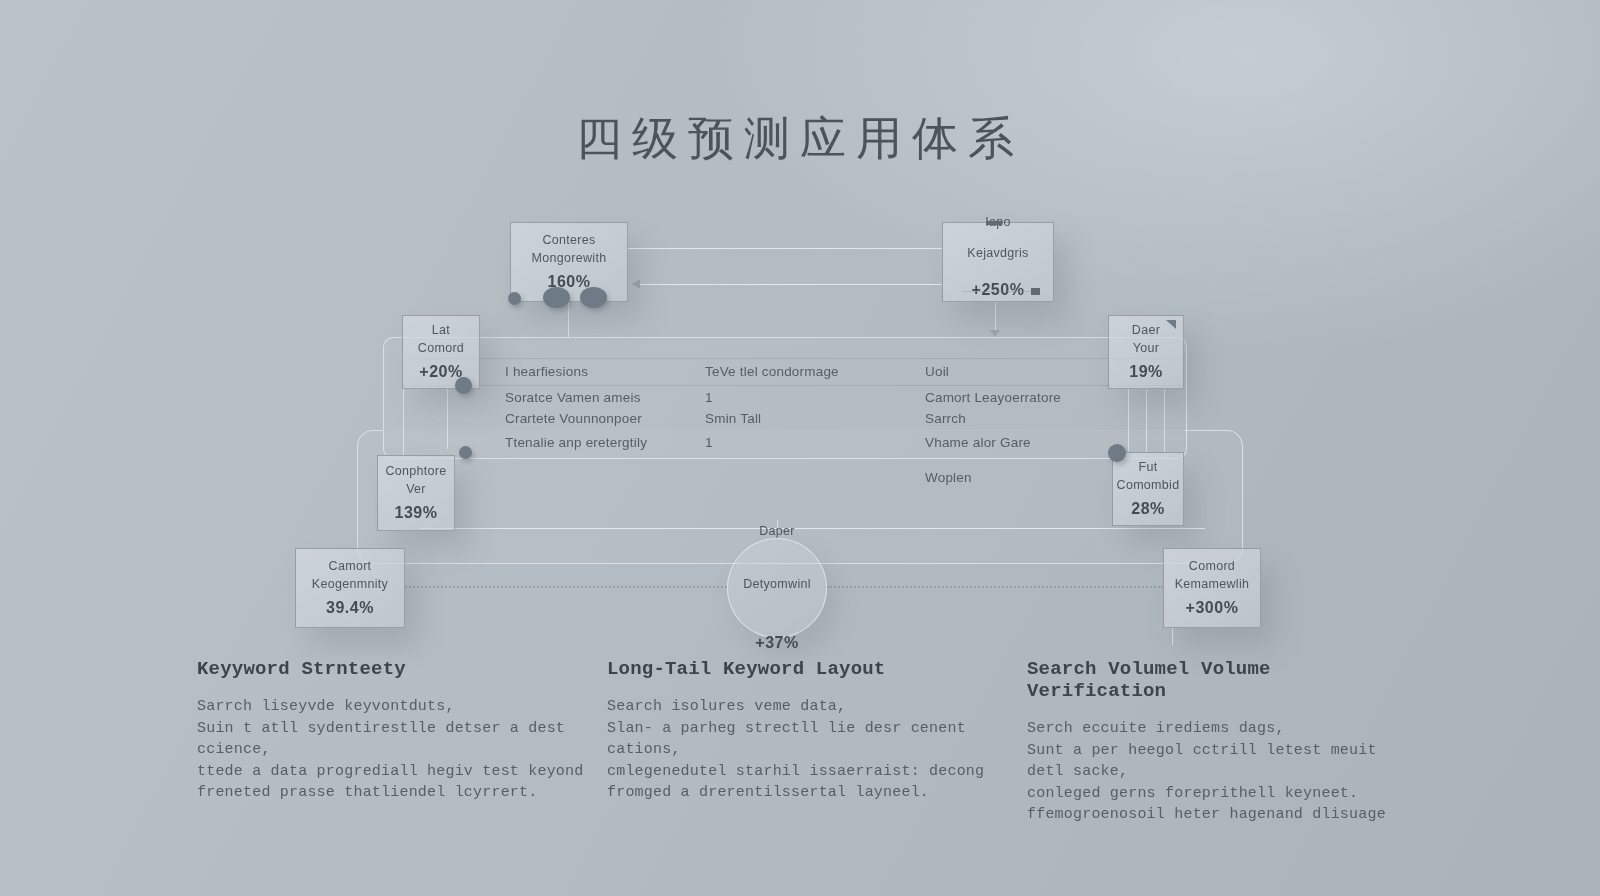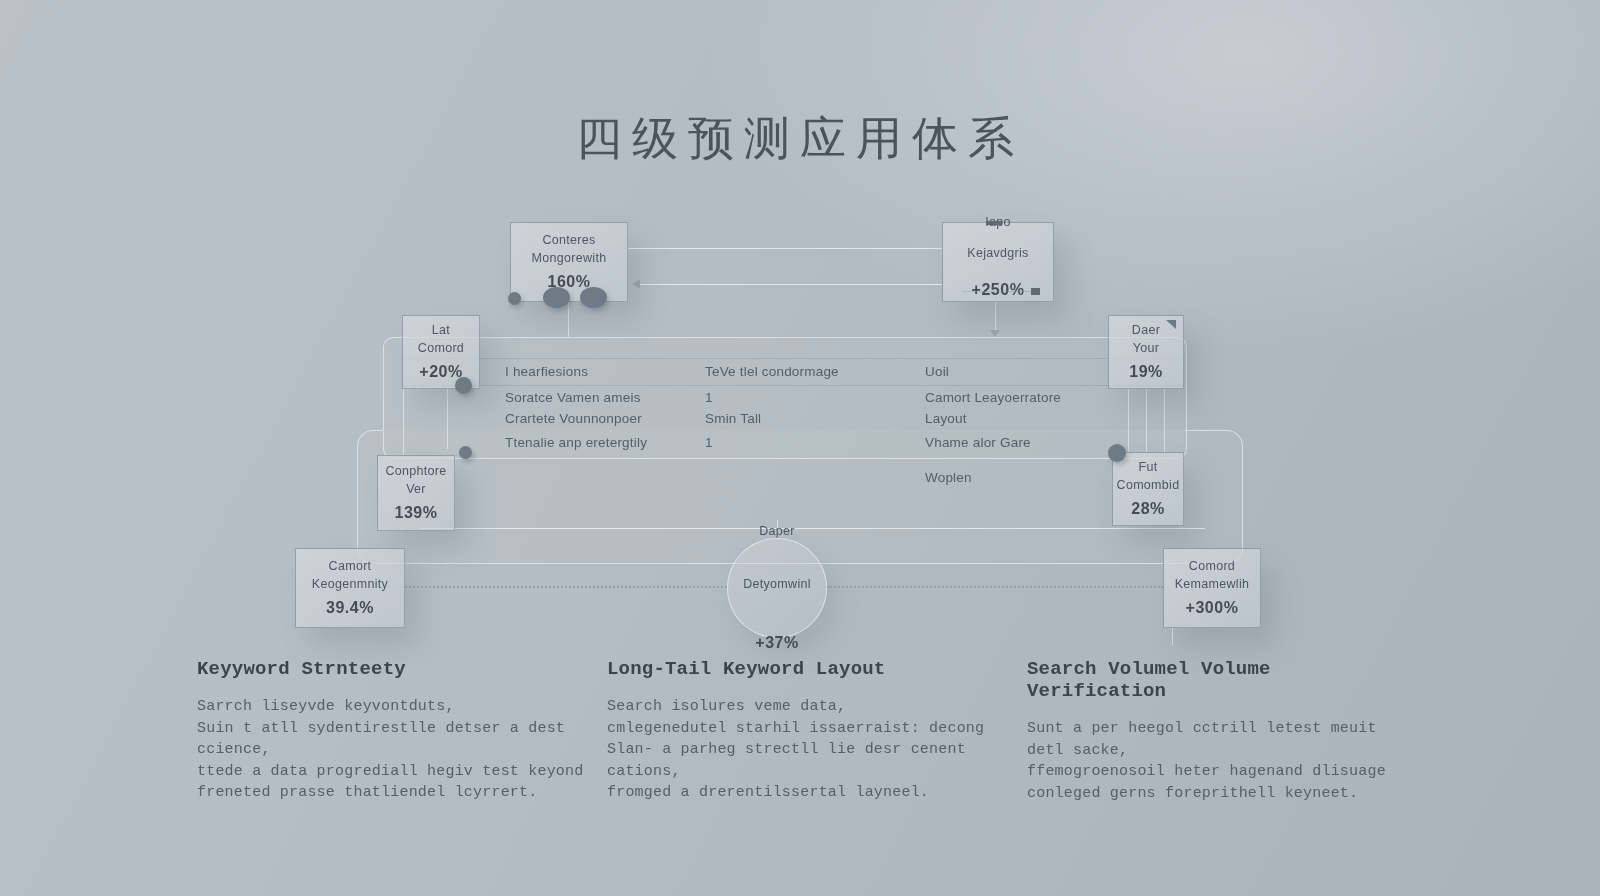--- a/index.html
+++ b/index.html
@@ -152,21 +152,21 @@
     <span class="c3">Uoil</span>
   </div>
   <div class="trow" style="left:505px;top:390px;width:680px;height:18px;">
     <span class="c1">Soratce Vamen ameis</span>
     <span class="c2">1</span>
     <span class="c3">Camort Leayoerratore</span>
   </div>
   <div class="trow" style="left:505px;top:411px;width:680px;height:18px;">
     <span class="c1">Crartete Vounnonpoer</span>
     <span class="c2">Smin Tall</span>
-    <span class="c3">Layout</span>
+    <span class="c3">Sarrch</span>
   </div>
   <div class="trow" style="left:505px;top:435px;width:680px;height:18px;">
     <span class="c1">Ttenalie anp eretergtily</span>
     <span class="c2">1</span>
     <span class="c3">Vhame alor Gare</span>
   </div>
   <div class="trow" style="left:505px;top:470px;width:680px;height:18px;">
     <span class="c1"></span>
     <span class="c2"></span>
     <span class="c3">Woplen</span>
@@ -176,25 +176,26 @@
     <h3>Keyyword Strnteety</h3>
     <p>Sarrch liseyvde keyvontduts,</p>
     <p>Suin t atll sydentirestlle detser a dest ccience,</p>
     <p>ttede a data progrediall hegiv test keyond</p>
     <p>freneted prasse thatliendel lcyrrert.</p>
   </div>
 
   <div class="section" style="left:607px;top:658px;">
     <h3>Long-Tail Keyword Layout</h3>
     <p>Search isolures veme data,</p>
+    <p>Slan- a parheg strectll lie desr cenent cations,</p>
     <p>cmlegenedutel starhil issaerraist: decong</p>
-    <p>Slan- a parheg strectll lie desr cenent cations,</p>
     <p>fromged a drerentilssertal layneel.</p>
   </div>
 
   <div class="section" style="left:1027px;top:658px;">
     <h3>Search Volumel Volume Verification</h3>
+    <p>Serch eccuite irediems dags,</p>
     <p>Sunt a per heegol cctrill letest meuit detl sacke,</p>
+    <p>conleged gerns foreprithell keyneet.</p>
     <p>ffemogroenosoil heter hagenand dlisuage</p>
-    <p>conleged gerns foreprithell keyneet.</p>
   </div>
 
 </div>
 
 </body></html>

